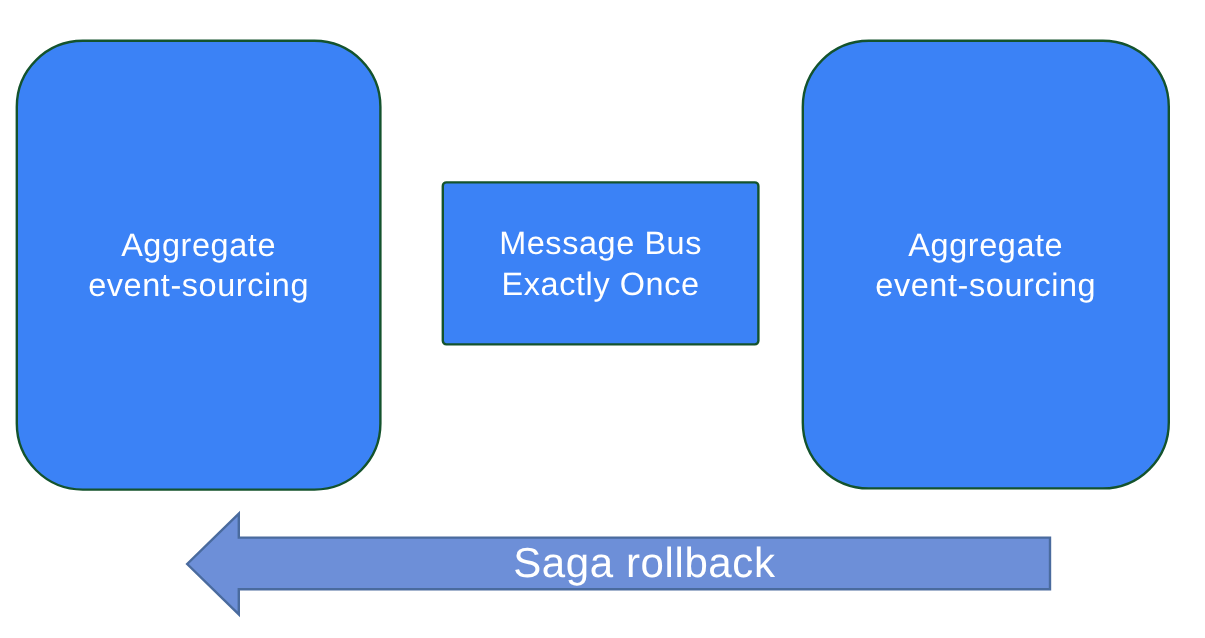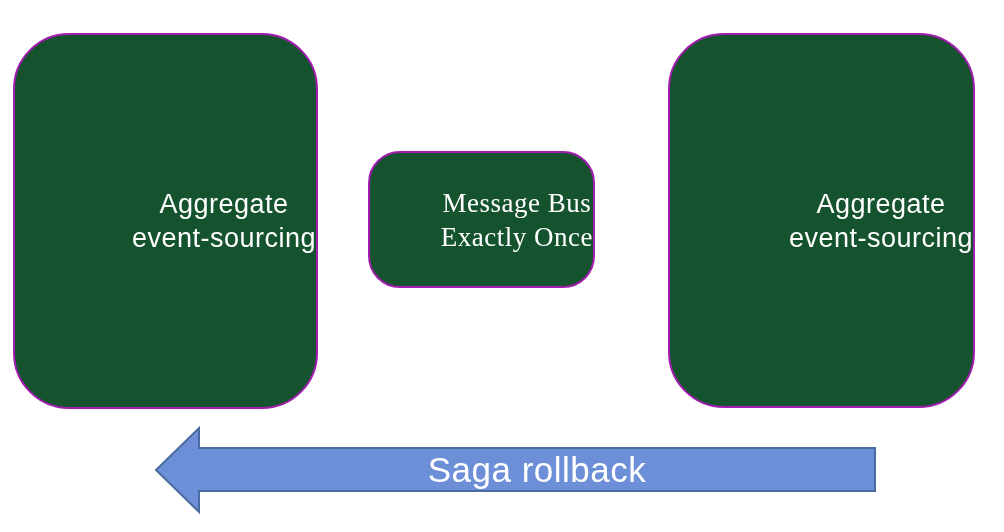--- a/index.html
+++ b/index.html
@@ -11,49 +11,48 @@
   .canvas {
     position: relative;
     width: 1004px;
     height: 532px;
     background: #ffffff;
     overflow: hidden;
   }
   .node {
     position: absolute;
     box-sizing: border-box;
-    background: #14532d;
-    border: 2px solid #a21caf;
+    background: #3b82f6;
+    border: 2px solid #14532d;
     display: flex;
     align-items: center;
-    justify-content: flex-end;
+    justify-content: center;
   }
   .node-label {
     color: #ffffff;
     font-size: 27px;
     font-weight: 300;
     letter-spacing: 0.5px;
     line-height: 34px;
     text-align: center;
     white-space: pre-line;
   }
   .node-aggregate-left {
     left: 13px;
     top: 33px;
     width: 305px;
     height: 376px;
     border-radius: 56px;
   }
   .node-message-bus {
     left: 368px;
     top: 151px;
-    width: 227px;
+    width: 265px;
     height: 137px;
-    border-radius: 32px;
-    font-family: Liberation Serif, serif;
+    border-radius: 4px;
   }
   .node-aggregate-right {
     left: 668px;
     top: 33px;
     width: 307px;
     height: 375px;
     border-radius: 56px;
   }
   .arrow-svg {
     position: absolute;

